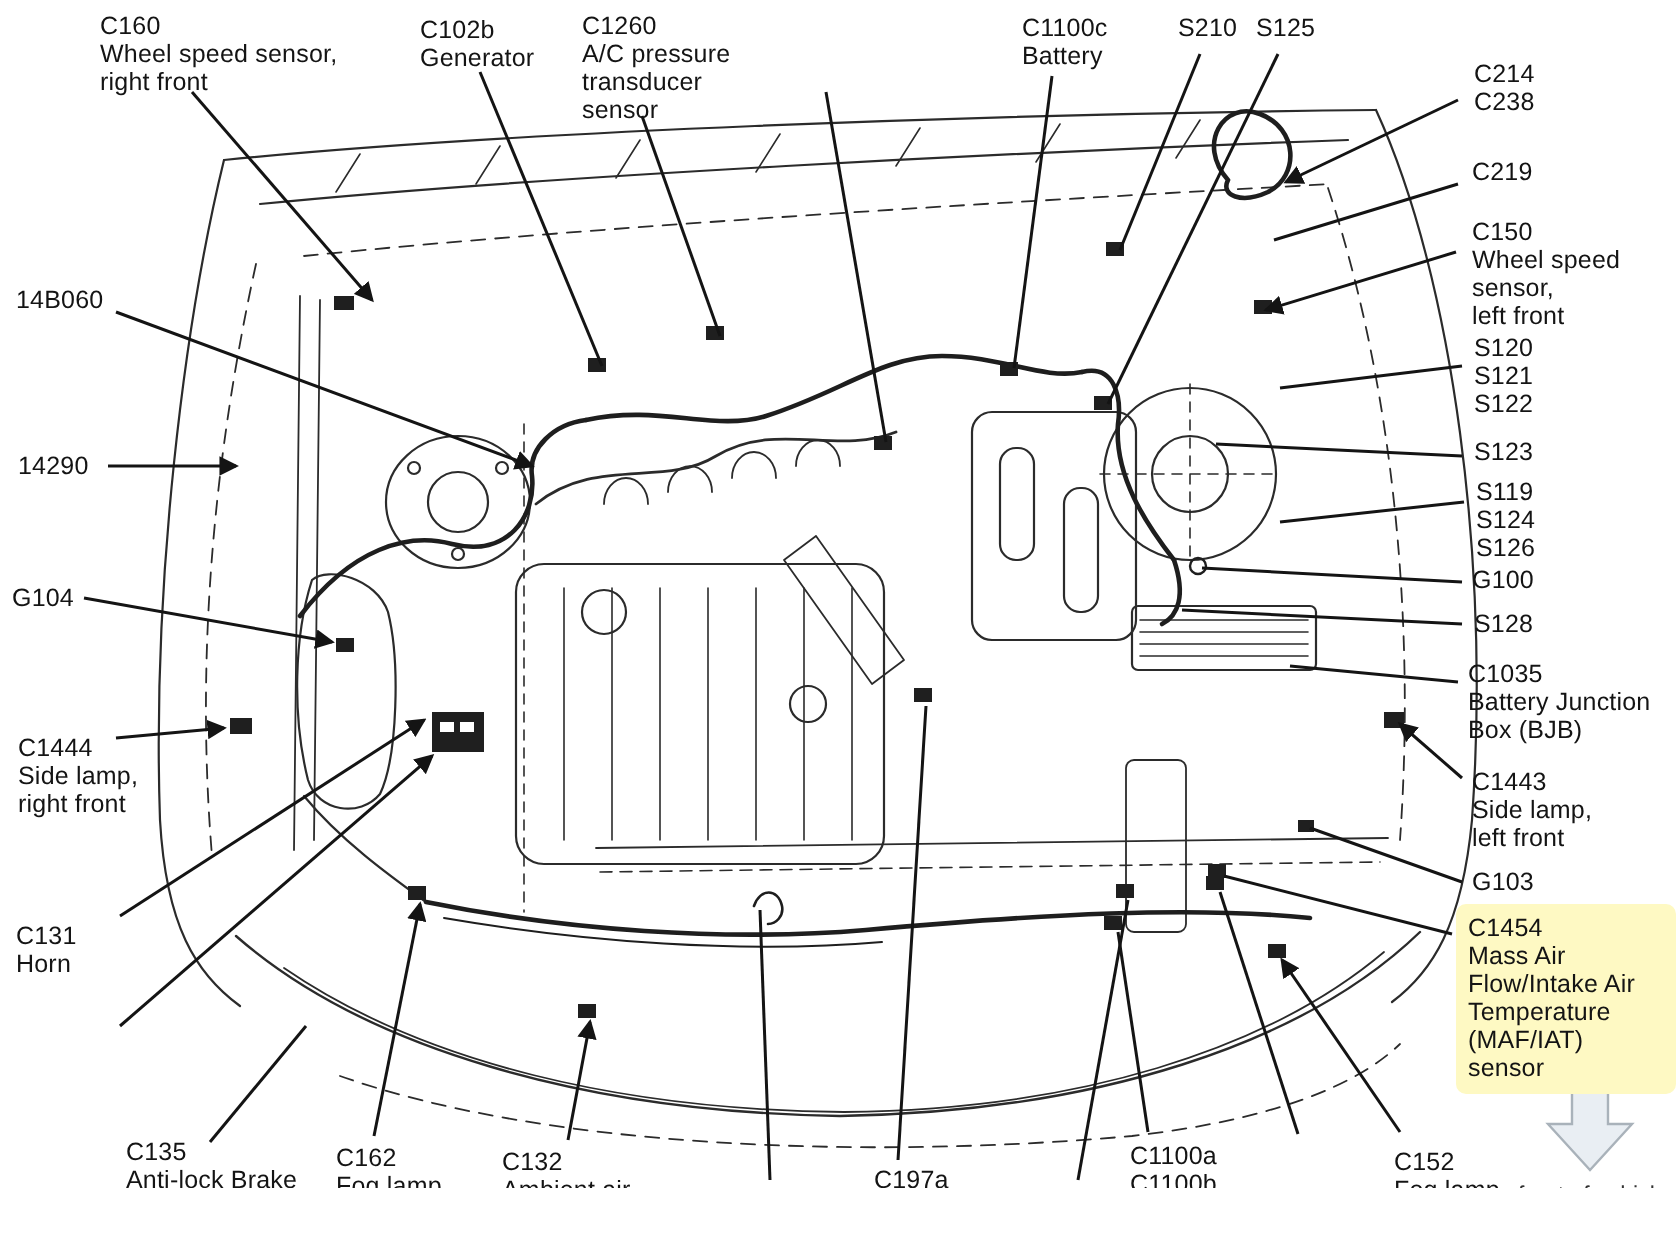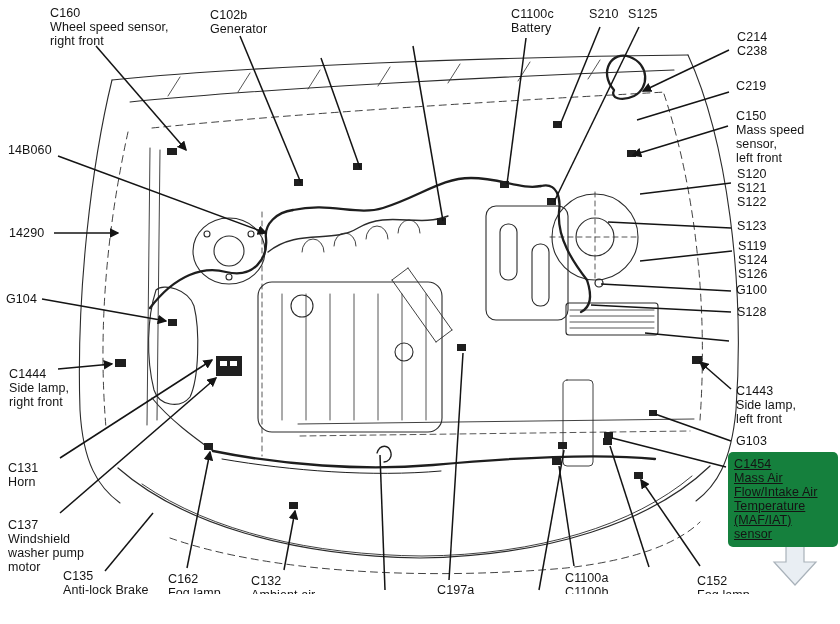--- a/index.html
+++ b/index.html
@@ -6,21 +6,21 @@
   #stage{
     position:relative;width:840px;height:594px;overflow:hidden;
     background:#ffffff;font-family:"Liberation Sans",sans-serif;
   }
   #art{position:absolute;left:0;top:0;}
   .cl{
     position:absolute;font-size:12.5px;line-height:14px;color:#141414;
     white-space:pre-line;letter-spacing:.1px;
   }
   .cl.hl{
-    background:#15803d;border-radius:5px;padding:5px 6px 6px 6px;width:98px;text-decoration:underline;
+    background:#fef9c3;border-radius:5px;padding:5px 6px 6px 6px;width:98px;
   }
   .front-label{
     position:absolute;font-size:11.5px;color:#333;white-space:nowrap;
   }
 </style>
 </head>
 <body>
 
 <div id="stage">
 
@@ -164,63 +164,66 @@
     <g>
       <polygon points="786,542 804,542 804,562 816,562 795,585 774,562 786,562" fill="#e9eef3" stroke="#a9b2ba" stroke-width="1.2"></polygon>
     </g>
   </svg>
 
   <div class="cl" style="left:50px;top:6px">C160
 Wheel speed sensor,
 right front</div>
   <div class="cl" style="left:210px;top:8px">C102b
 Generator</div>
+  <div class="cl" style="left:291px;top:6px">C1260
+A/C pressure
+transducer
+sensor</div>
   <div class="cl" style="left:511px;top:7px">C1100c
 Battery</div>
   <div class="cl" style="left:589px;top:7px">S210</div>
   <div class="cl" style="left:628px;top:7px">S125</div>
 
   <div class="cl" style="left:737px;top:30px">C214
 C238</div>
   <div class="cl" style="left:736px;top:79px">C219</div>
   <div class="cl" style="left:736px;top:109px">C150
-Mass speed
+Wheel speed
 sensor,
 left front</div>
   <div class="cl" style="left:737px;top:167px">S120
 S121
 S122</div>
   <div class="cl" style="left:737px;top:219px">S123</div>
   <div class="cl" style="left:738px;top:239px">S119
 S124
 S126</div>
   <div class="cl" style="left:736px;top:283px">G100</div>
   <div class="cl" style="left:737px;top:305px">S128</div>
+  <div class="cl" style="left:734px;top:330px">C1035
+Battery Junction
+Box (BJB)</div>
   <div class="cl" style="left:736px;top:384px">C1443
 Side lamp,
 left front</div>
   <div class="cl" style="left:736px;top:434px">G103</div>
   <div class="cl hl" style="left:728px;top:452px">C1454
 Mass Air
 Flow/Intake Air
 Temperature
 (MAF/IAT) sensor</div>
 
   <div class="cl" style="left:8px;top:143px">14B060</div>
   <div class="cl" style="left:9px;top:226px">14290</div>
   <div class="cl" style="left:6px;top:292px">G104</div>
   <div class="cl" style="left:9px;top:367px">C1444
 Side lamp,
 right front</div>
   <div class="cl" style="left:8px;top:461px">C131
 Horn</div>
-  <div class="cl" style="left:8px;top:518px">C137
-Windshield
-washer pump
-motor</div>
 
   <div class="cl" style="left:63px;top:570px;line-height:13.5px">C135
 Anti-lock Brake
 System (ABS)
 control module</div>
   <div class="cl" style="left:168px;top:572px">C162
 Fog lamp,
 right front</div>
   <div class="cl" style="left:251px;top:574px">C132
 Ambient air

